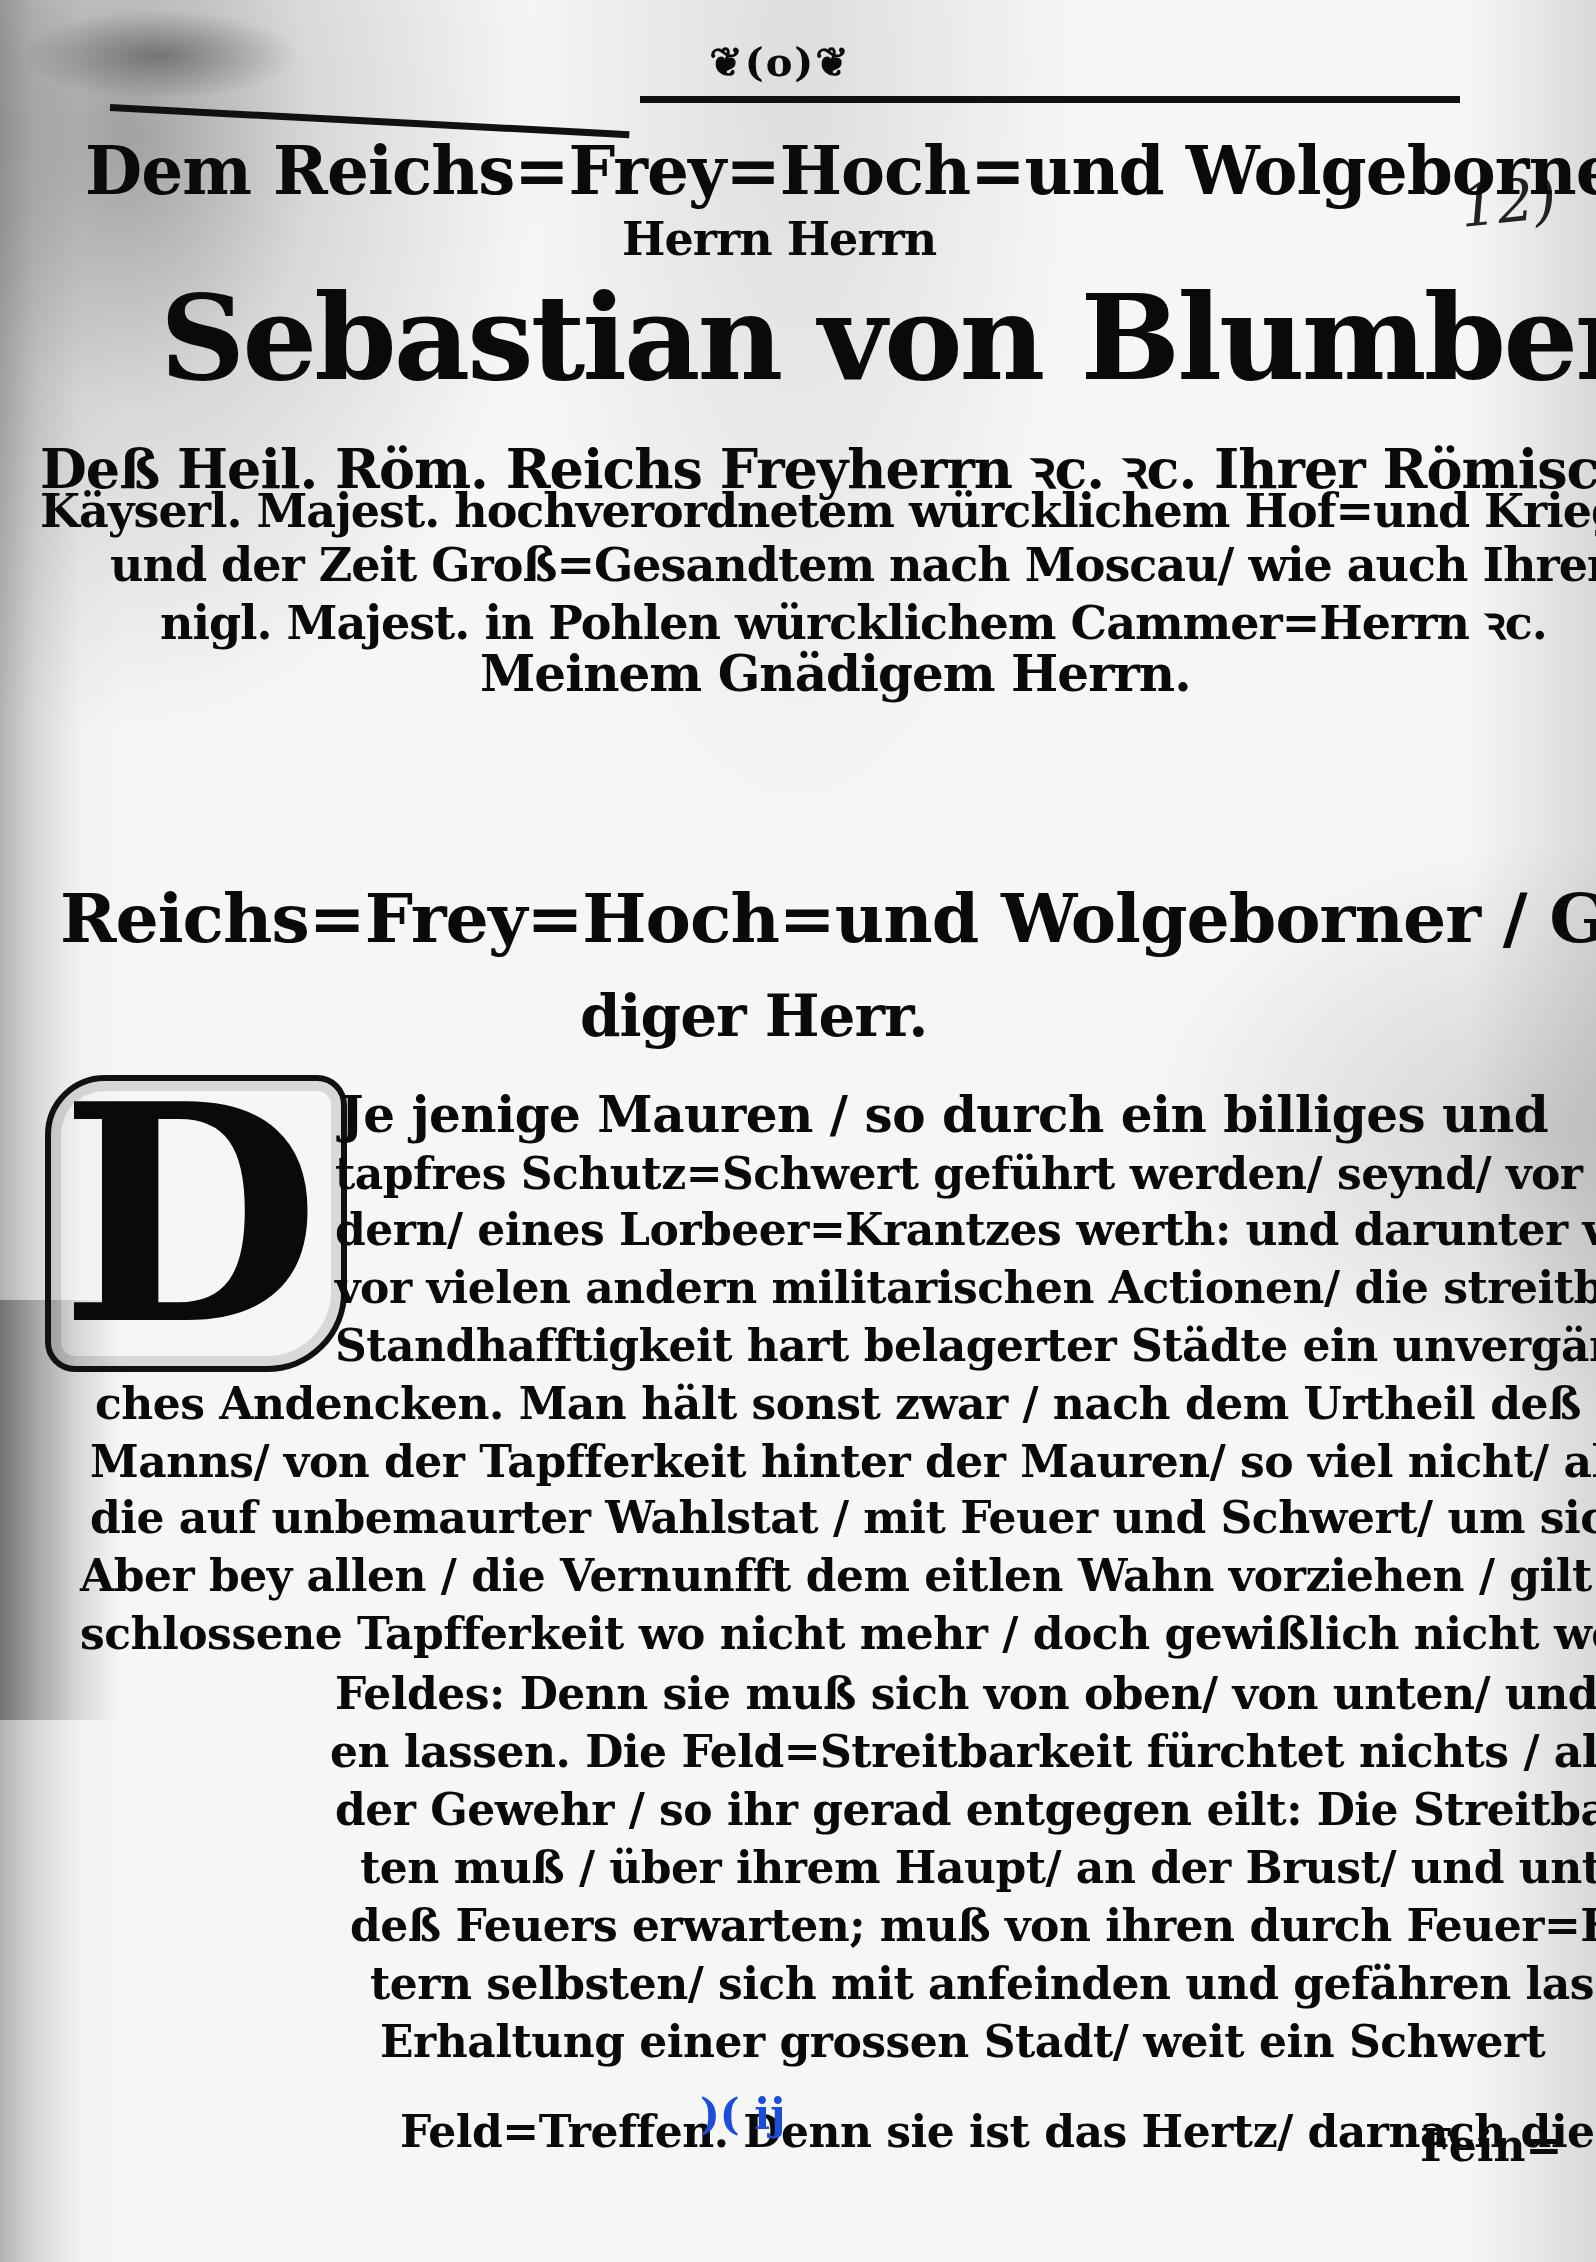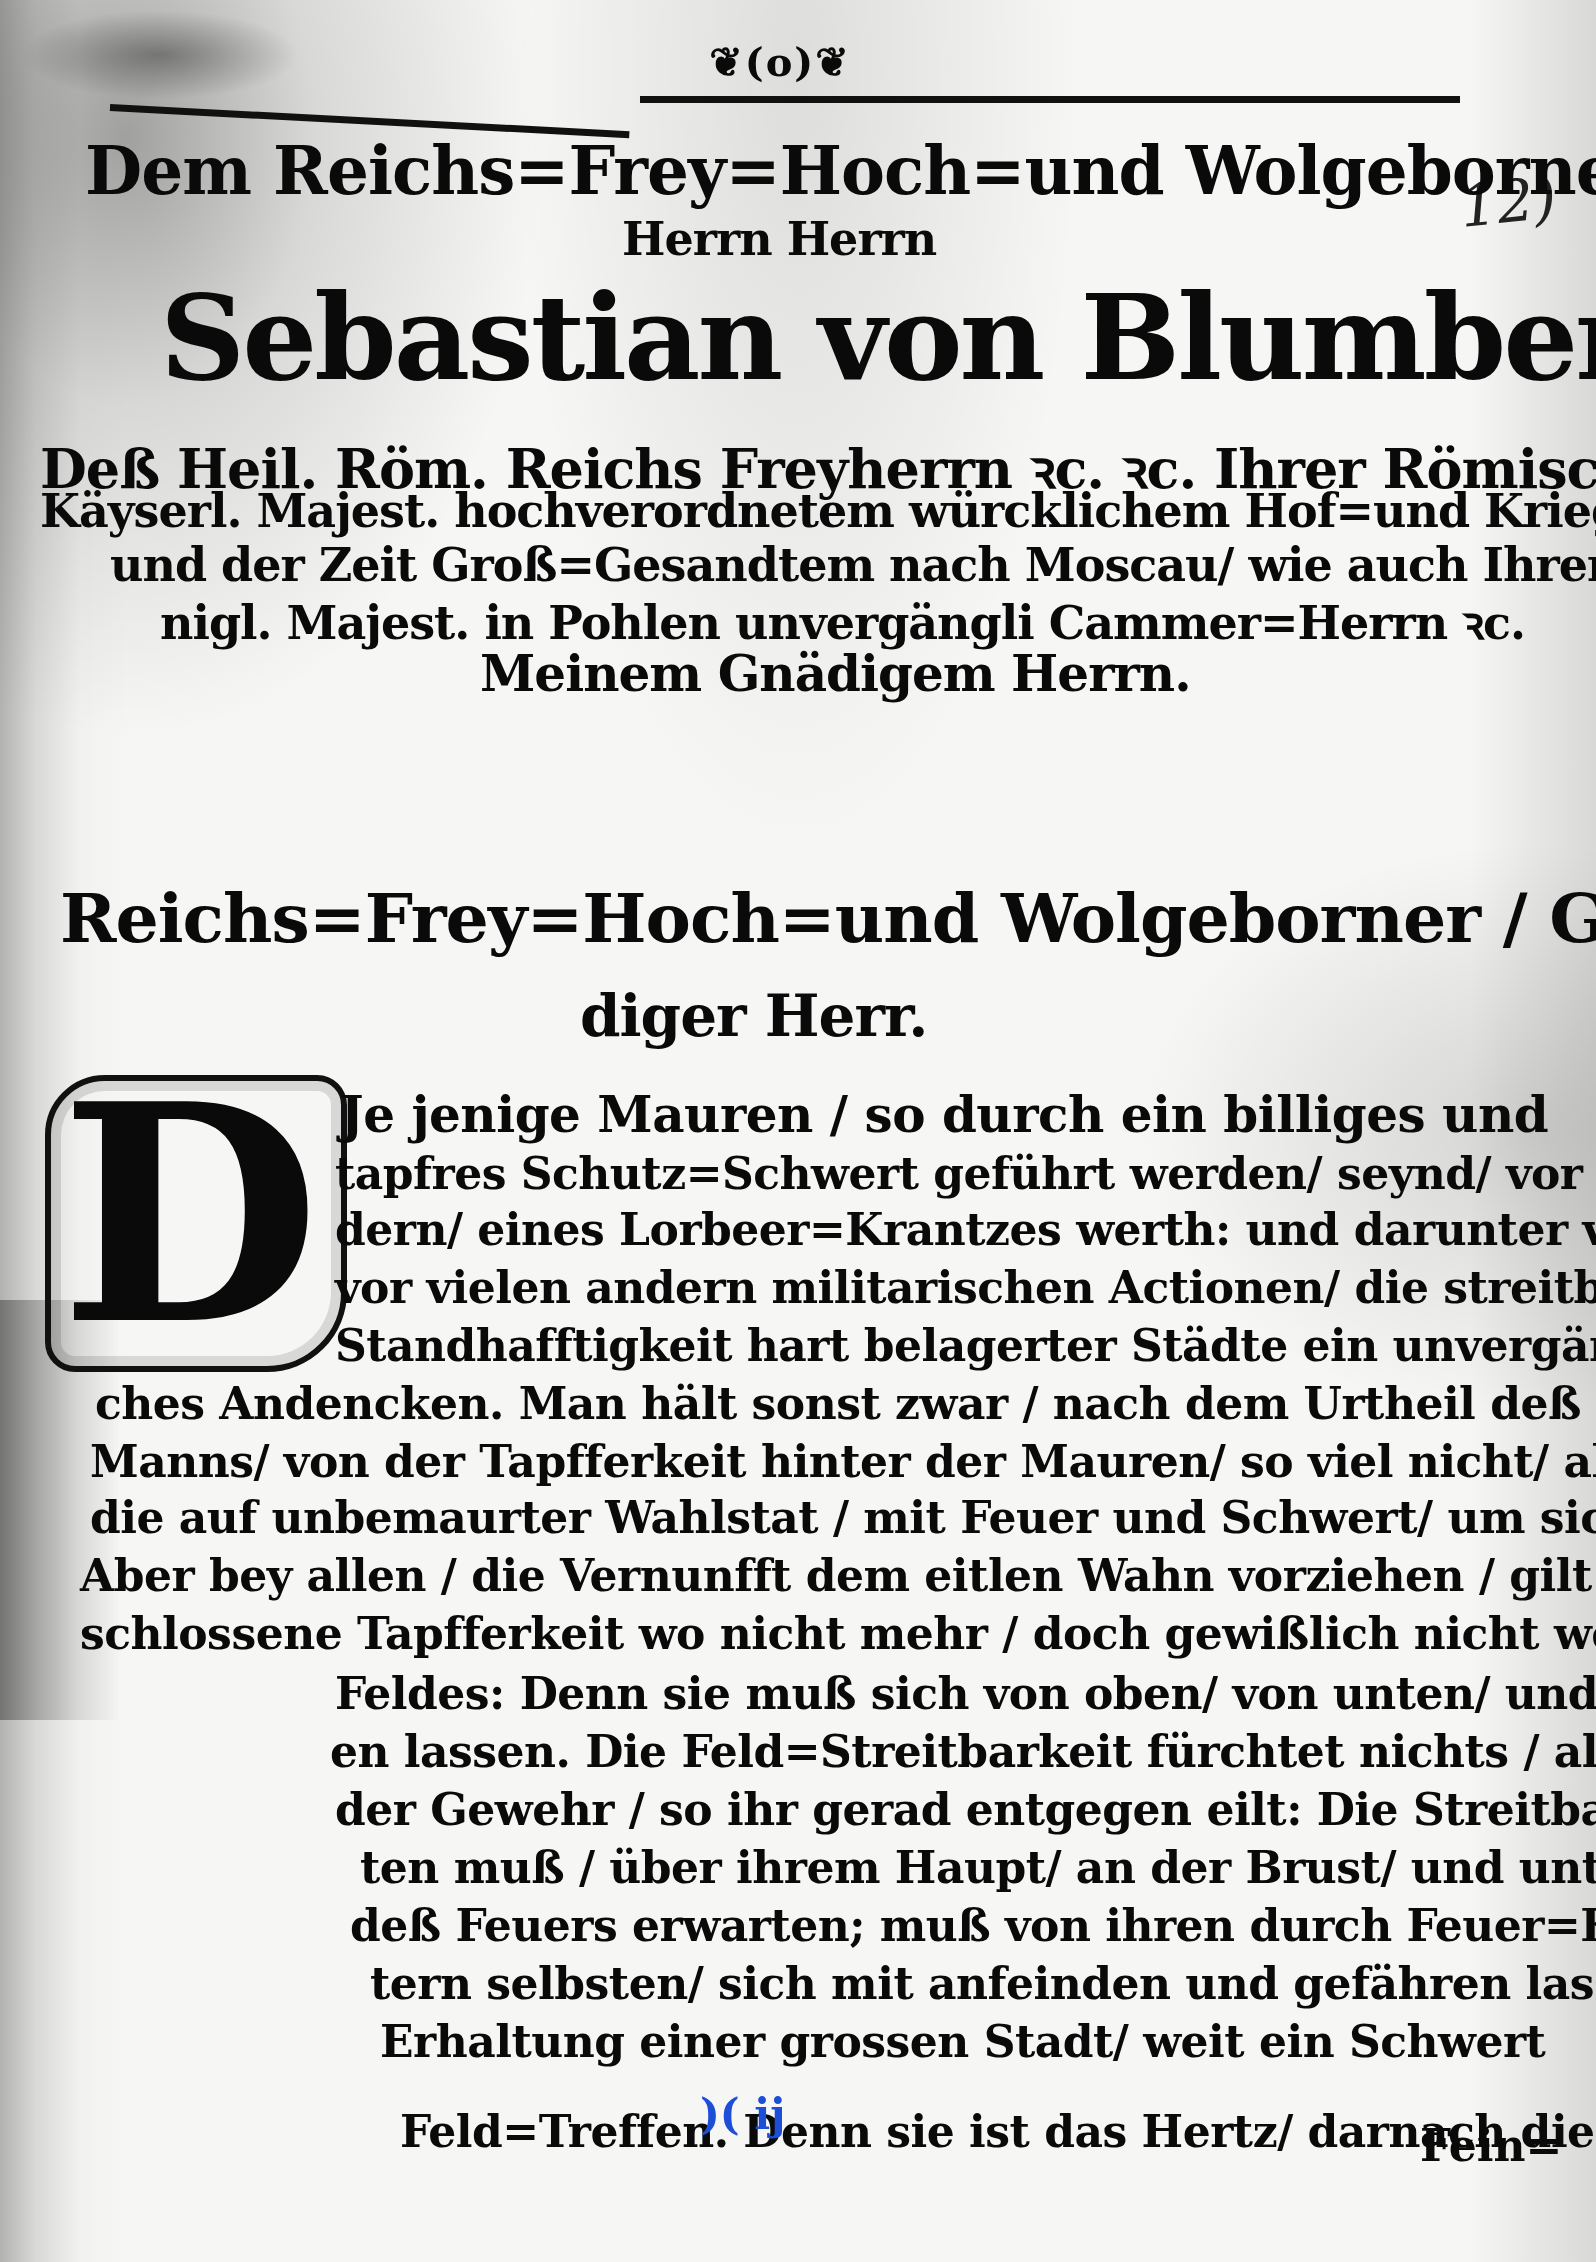--- a/index.html
+++ b/index.html
@@ -109,21 +109,21 @@
 <div class="rule-left"></div>
 <div class="rule-right"></div>
 <div class="margin-note">12)</div>
 
 <div class="line bl l-heading1">Dem Reichs=Frey=Hoch=und Wolgebornen</div>
 <div class="line bl l-heading2">Herrn Herrn</div>
 <div class="line bl l-name">Sebastian von Blumberg/</div>
 <div class="line bl l-t1">Deß Heil. Röm. Reichs Freyherrn ꝛc. ꝛc. Ihrer Römisch</div>
 <div class="line bl l-t2">Käyserl. Majest. hochverordnetem würcklichem Hof=und Kriegs=Raht/</div>
 <div class="line bl l-t3">und der Zeit Groß=Gesandtem nach Moscau/ wie auch Ihrer Kö=</div>
-<div class="line bl l-t4">nigl. Majest. in Pohlen unvergängli Cammer=Herrn ꝛc.</div>
+<div class="line bl l-t4">nigl. Majest. in Pohlen würcklichem Cammer=Herrn ꝛc.</div>
 <div class="line bl l-t5">Meinem Gnädigem Herrn.</div>
 
 <div class="line bl l-salut1">Reichs=Frey=Hoch=und Wolgeborner / Gnä=</div>
 <div class="line bl l-salut2">diger Herr.</div>
 
 <div class="dropcap-frame"></div>
 <div class="dropcap">D</div>
 
 <div class="body-line bl b1">Je jenige Mauren / so durch ein billiges und</div>
 <div class="body-line bl b2">tapfres Schutz=Schwert geführt werden/ seynd/ vor an=</div>

